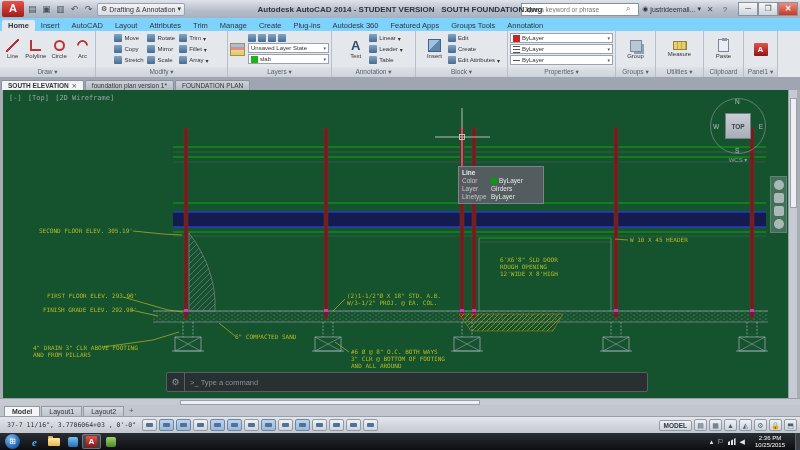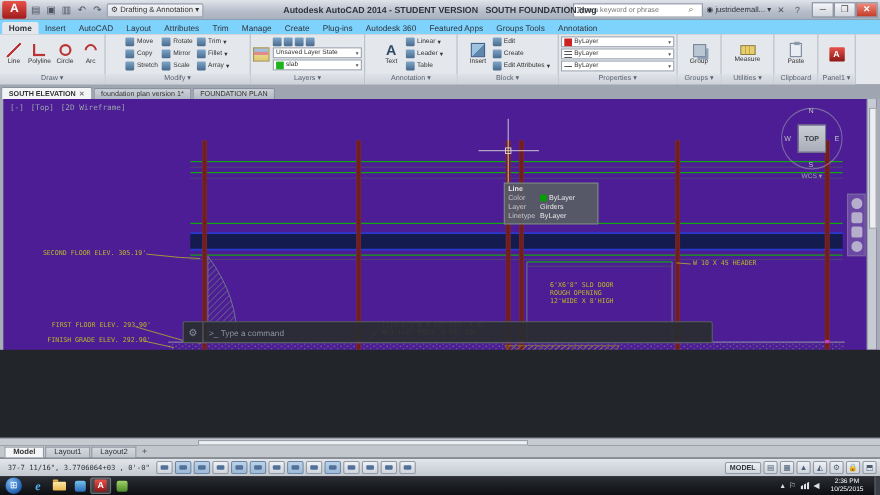--- a/index.html
+++ b/index.html
@@ -63,21 +63,21 @@
   .lyrbig { width:15px; height:13px; background:linear-gradient(#f3e9b0,#dfc96a); border:1px solid #a5914a; box-shadow:inset 0 3px 0 #9fc2e0, inset 0 6px 0 #e08a8a; }
 
   
   .doc-tabs { position:absolute; top:77px; left:0; width:800px; height:13px; background:#9fa6b1; display:flex; align-items:flex-end; padding-left:1px; }
   .dtab { font-size:6.5px; color:#333; background:linear-gradient(#cdd2d9,#b4bac4); border:1px solid #8a92a0; border-bottom:none;
     padding:1px 6px; margin-right:1px; border-radius:2px 2px 0 0; white-space:nowrap; }
   .dtab.active { background:#f2f4f6; font-weight:bold; }
   .dtab .x { color:#777; margin-left:3px; font-size:6px; }
 
   
-  .viewport { position:absolute; top:90px; left:0; width:800px; height:228px; background:#4c1d95; overflow:hidden;
+  .viewport { position:absolute; top:90px; left:0; width:800px; height:308px; background:#14532d; overflow:hidden;
     border-left:3px solid #a8adb5; border-right:3px solid #a8adb5; }
   svg.cad { position:absolute; top:0; left:0; }
   .vp-controls { position:absolute; top:4px; left:6px; font-size:7px; color:#9aa3ad; font-family:"DejaVu Sans Mono",monospace; }
   .vp-controls span { margin-right:2px; }
   .ann { position:absolute; color:#b9b927; font-family:"DejaVu Sans Mono",monospace; font-size:6px; line-height:7px; white-space:pre-line; }
   .tooltip { position:absolute; left:455px; top:76px; width:86px; background:rgba(88,93,99,.93); border:1px solid #7d838b;
     color:#e6e8ea; font-size:6.5px; padding:2px 3px; }
   .tooltip .tt-title { font-weight:bold; margin-bottom:1px; }
   .tt-row { display:flex; gap:3px; line-height:8px; }
   .tt-row .k { width:26px; color:#c3c7cc; }

